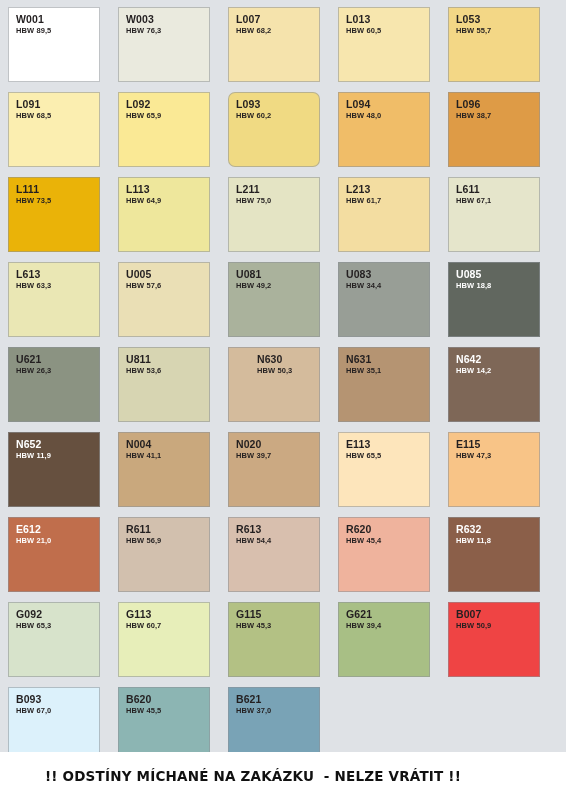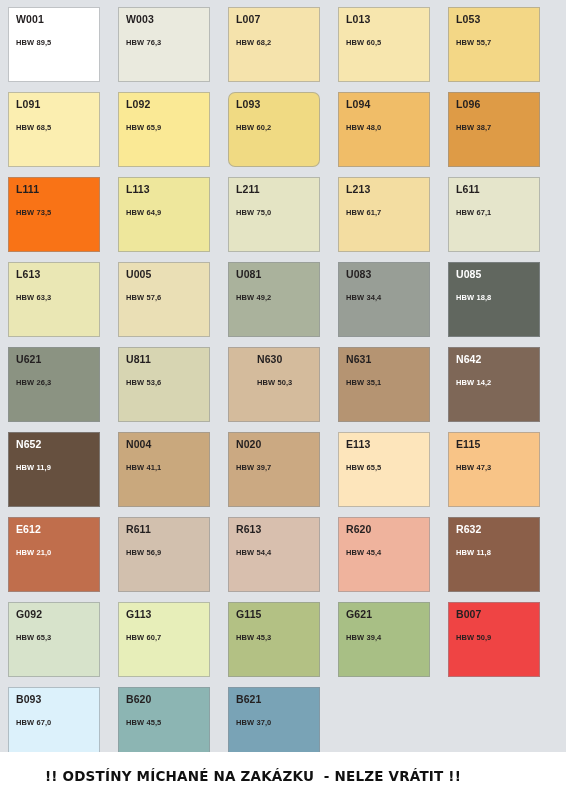--- a/index.html
+++ b/index.html
@@ -57,21 +57,21 @@
     color: #231f20;
     margin: 0;
   }
   .swatch-hbw {
     display: block;
     font-size: 7.5px;
     font-weight: bold;
     line-height: 10px;
     letter-spacing: 0.1px;
     color: #231f20;
-    margin-top: 13px;
+    margin-top: 1px;
   }
   .swatch.light-text .swatch-code,
   .swatch.light-text .swatch-hbw {
     color: #ffffff;
   }
   #footer-note {
     position: absolute;
     left: 0;
     top: 752px;
     width: 506px;
@@ -131,21 +131,21 @@
           <span class="swatch-hbw">HBW 60,2</span>
         </div>
         <div class="swatch" style="background: rgb(240, 189, 104);">
           <span class="swatch-code">L094</span>
           <span class="swatch-hbw">HBW 48,0</span>
         </div>
         <div class="swatch" style="background: rgb(222, 155, 70);">
           <span class="swatch-code">L096</span>
           <span class="swatch-hbw">HBW 38,7</span>
         </div>
-        <div class="swatch" style="background: #f97316;">
+        <div class="swatch" style="background: #eab308;">
           <span class="swatch-code">L111</span>
           <span class="swatch-hbw">HBW 73,5</span>
         </div>
         <div class="swatch" style="background: rgb(238, 231, 156);">
           <span class="swatch-code">L113</span>
           <span class="swatch-hbw">HBW 64,9</span>
         </div>
         <div class="swatch" style="background: rgb(228, 228, 196);">
           <span class="swatch-code">L211</span>
           <span class="swatch-hbw">HBW 75,0</span>

